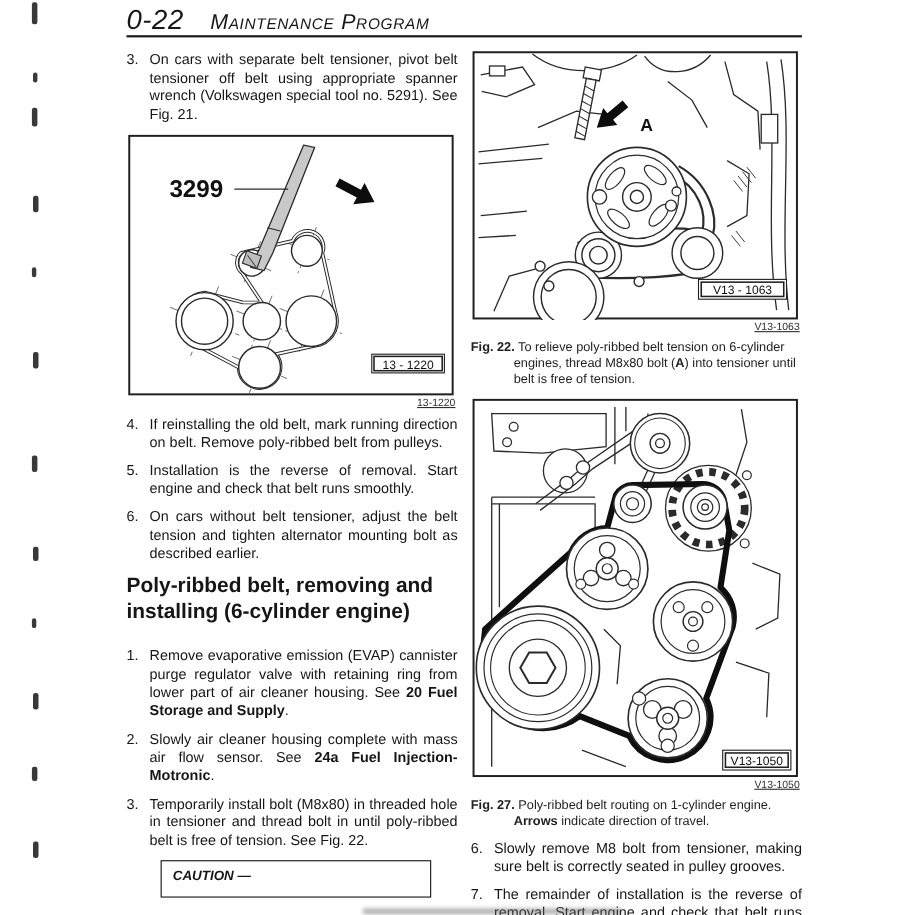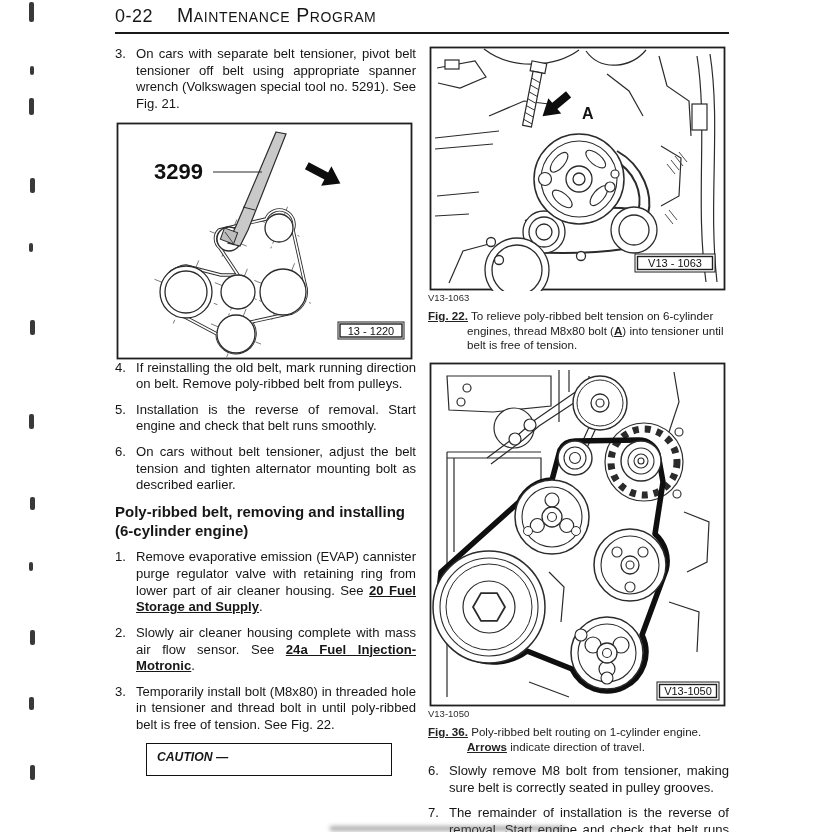--- a/index.html
+++ b/index.html
@@ -2,41 +2,41 @@
 <html><head>
 <meta charset="utf-8">
 <style>
   html,body{margin:0;padding:0;background:#e8e8e8;}
   .page{
     position:relative;width:832px;height:832px;background:#ffffff;
     overflow:hidden;font-family:"Liberation Sans",sans-serif;color:#161616;
   }
   
   .hdr{position:absolute;left:115px;top:4px;width:614px;}
-  .hdr .pagenum{font-size:18px;letter-spacing:.5px;}
-  .hdr .title{font-size:19.5px;font-variant:small-caps;letter-spacing:.6px;margin-left:24px;}
+  .hdr .pagenum{font-size:25px;letter-spacing:.5px;font-style:italic;}
+  .hdr .title{font-size:19.5px;font-variant:small-caps;letter-spacing:.6px;margin-left:24px;font-style:italic;}
   .hdr-rule{position:absolute;left:115px;top:32px;width:614px;height:2px;background:#1a1a1a;}
   
   .col{position:absolute;top:46px;font-size:13.1px;line-height:1.27;}
   .col-left{left:115px;width:301px;}
   .col-right{left:428px;width:301px;}
   
   .step{display:flex;margin-bottom:9px;}
   .step .n{flex:0 0 21px;}
   .step .t{flex:1;text-align:justify;}
-  .b{font-weight:bold;text-decoration:underline;}
-  
-  .sec-head{font-size:15px;font-weight:bold;line-height:1.25;margin:4px 0 9px 0;}
+  .b{font-weight:bold;}
+  
+  .sec-head{font-size:19px;font-weight:bold;line-height:1.25;margin:4px 0 20px 0;}
   
   .caution{border:1.5px solid #111;margin:1px 24px 10px 31px;padding:6px 10px 8px 10px;
     font-style:italic;font-size:12.2px;line-height:1.3;}
   .caution .ct{font-weight:bold;margin-bottom:2px;}
   
   .figwrap{margin:0 0 0 1px;}
-  .figcode{font-size:9.5px;color:#2e2e2e;text-align:left;margin:1px 2px 5px 0;}
+  .figcode{font-size:9.5px;color:#2e2e2e;text-align:right;margin:1px 2px 5px 0;text-decoration:underline;}
   .figcap{font-size:11.6px;line-height:1.26;color:#222;padding-left:39px;text-indent:-39px;margin:0 0 9px 0;}
   svg{display:block;}
   svg text{font-family:"Liberation Sans",sans-serif;}
   .lineart{stroke:#2b2b2b;fill:none;stroke-width:1.2;}
   
   .mark{position:absolute;background:#161616;border-radius:2px;opacity:.85;}
   .smudge{position:absolute;left:330px;top:826px;width:235px;height:5px;background:#6a6a6a;
     filter:blur(2px);opacity:.55;}
 </style>
 </head>
@@ -113,20 +113,21 @@
           <path d="M0,7 L22,7 L22,0 L38,11 L22,22 L22,15 L0,15 Z" fill="#0d0d0d"></path>
         </g>
 
         <g>
           <rect x="222" y="200" width="66" height="17" fill="#fff" stroke="#1f1f1f" stroke-width="1"></rect>
           <rect x="224" y="202" width="62" height="13" fill="none" stroke="#1f1f1f" stroke-width="1.4"></rect>
           <text x="255" y="213" font-size="11" text-anchor="middle" fill="#111">13 - 1220</text>
         </g>
       </svg>
     </div>
+    <div class="figcode">13-1220</div>
 
 
     <div class="step">
       <span class="n">4.</span>
       <span class="t">If reinstalling the old belt, mark running direction on belt. Remove poly-ribbed belt from pulleys.</span>
     </div>
     <div class="step">
       <span class="n">5.</span>
       <span class="t">Installation is the reverse of removal. Start engine and check that belt runs smoothly.</span>
     </div>
@@ -351,21 +352,21 @@
 
         <g>
           <rect x="228" y="320" width="62" height="18" fill="#fff" stroke="#1f1f1f" stroke-width="1"></rect>
           <rect x="230.5" y="322.5" width="57" height="13" fill="none" stroke="#1f1f1f" stroke-width="1.4"></rect>
           <text x="259" y="333" font-size="11" text-anchor="middle" fill="#111">V13-1050</text>
         </g>
       </svg>
     </div>
     <div class="figcode">V13-1050</div>
 
-    <div class="figcap"><span class="b">Fig. 36.</span> <span>Poly-ribbed belt routing on 1-cylinder engine. </span><span class="b">Arrows</span><span> indicate direction of travel.</span></div>
+    <div class="figcap"><span class="b">Fig. 27.</span> <span>Poly-ribbed belt routing on 1-cylinder engine. </span><span class="b">Arrows</span><span> indicate direction of travel.</span></div>
 
     <div class="step">
       <span class="n">6.</span>
       <span class="t">Slowly remove M8 bolt from tensioner, making sure belt is correctly seated in pulley grooves.</span>
     </div>
     <div class="step">
       <span class="n">7.</span>
       <span class="t">The remainder of installation is the reverse of removal. Start engine and check that belt runs smoothly.</span>
     </div>
   </div>

